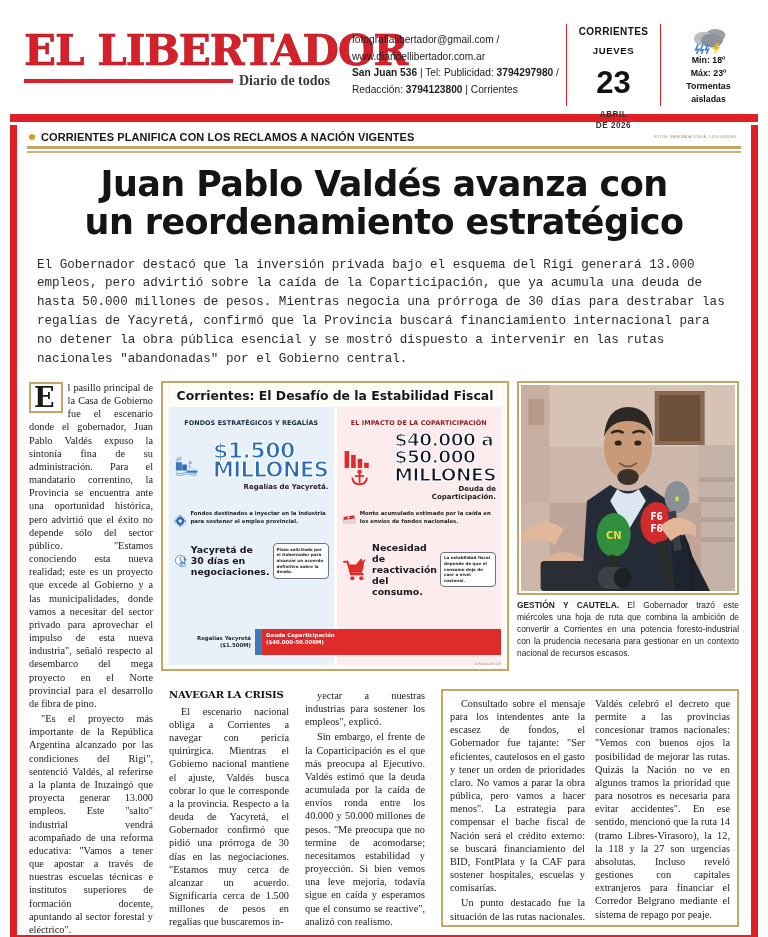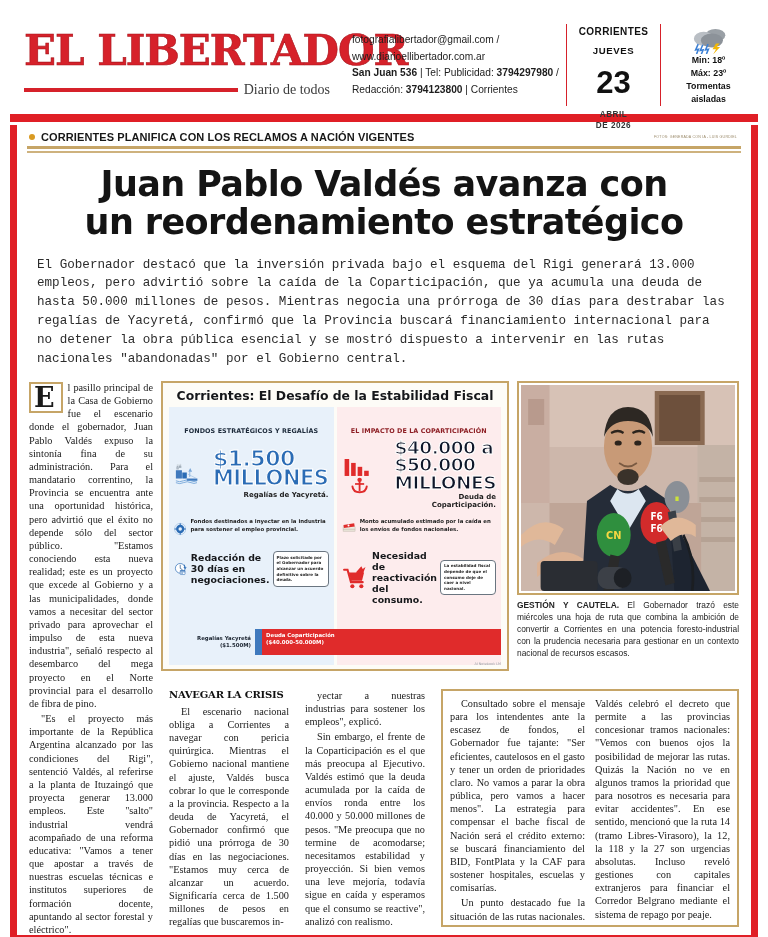--- a/index.html
+++ b/index.html
@@ -18,21 +18,21 @@
   .logo-word {
     font-family: "DejaVu Serif", serif;
     font-weight: 700;
     font-size: 42px;
     letter-spacing: -1px;
     color: #d6212a;
     line-height: 0.98;
     -webkit-text-stroke: 0.6px #a8141c;
     white-space: nowrap;
   }
-  .logo-rule-wrap { display: flex; align-items: center; gap: 6px; margin-top: 11px; }
+  .logo-rule-wrap { display: flex; align-items: center; gap: 6px; margin-top: 2px; font-weight: bold; }
   .logo-rule { flex: 1; height: 4px; background: #d6212a; }
   .logo-tag {
     font-family: "Liberation Serif", serif;
     font-size: 14px; color: #3b3b3b; white-space: nowrap;
   }
 
   .contact-zone {
     flex: 1; padding: 8px 0 0 22px;
     font-family: "Liberation Sans", sans-serif;
     font-size: 10.2px; line-height: 1.62; color: #1d1d1d;
@@ -120,21 +120,21 @@
   
   .info-card {
     border: 2px solid #c6a567; background: #fdfcf7;
     padding: 5px 6px 4px; height: 290px; overflow: hidden; position: relative;
   }
   .info-title {
     font-family: "DejaVu Sans", sans-serif; font-weight: 700;
     font-size: 12.4px; text-align: center; color: #15171a; margin-bottom: 4px;
   }
   .info-panels { display: flex; gap: 3px; height: 258px; }
-  .panel { flex: 1; position: relative; padding: 20px 5px; overflow: hidden; }
+  .panel { flex: 1; position: relative; padding: 12px 5px; overflow: hidden; }
   .panel.blue { background: #e8f1fa; }
   .panel.red  { background: #fdeced; }
   .panel-head {
     font-family: "DejaVu Sans", sans-serif; font-weight: 700;
     font-size: 6.4px; letter-spacing: .1px; text-align: center; color: #1c2a3a;
     margin-bottom: 2px;
   }
   .panel.red .panel-head { color: #8e2026; }
 
   .big-row { display: flex; align-items: center; gap: 14px; height: 74px; }
@@ -353,21 +353,21 @@
                 <rect x="18" y="24" width="14" height="3.4" fill="#2b6cb5"></rect>
                 <g fill="#2b6cb5">
                       <rect x="20" y="29" width="2" height="2"></rect>
                       <rect x="24" y="29" width="2" height="2"></rect>
                       <rect x="28" y="29" width="2" height="2"></rect>
                       <rect x="20" y="32.5" width="2" height="2"></rect>
                       <rect x="24" y="32.5" width="2" height="2"></rect>
                     </g>
               </svg>
               <div class="mid-label">
-                <div>Redacción de</div>
+                <div>Yacyretá de</div>
                 <div>30 días en</div>
                 <div>negociaciones.</div>
               </div>
               <div class="bubble">Plazo solicitado por el Gobernador para alcanzar un acuerdo definitivo sobre la deuda.</div>
             </div>
           </div>
 
           <div class="panel red">
             <div class="panel-head">EL IMPACTO DE LA COPARTICIPACIÓN</div>
 

